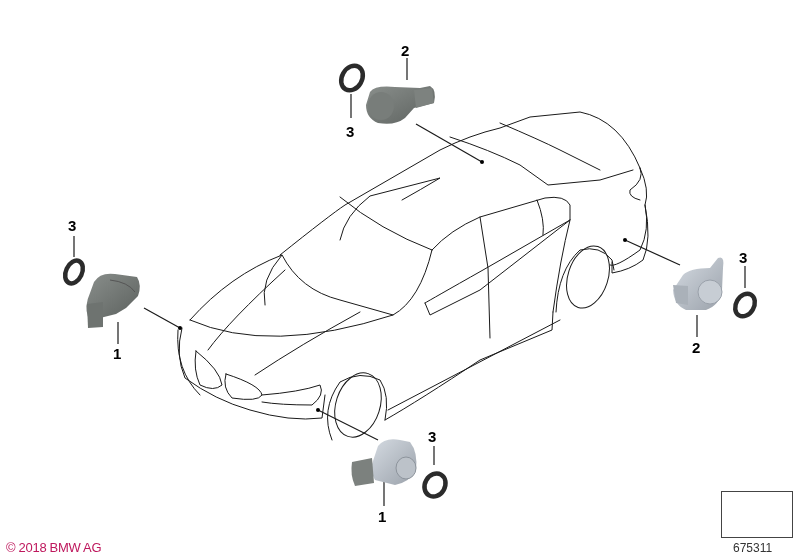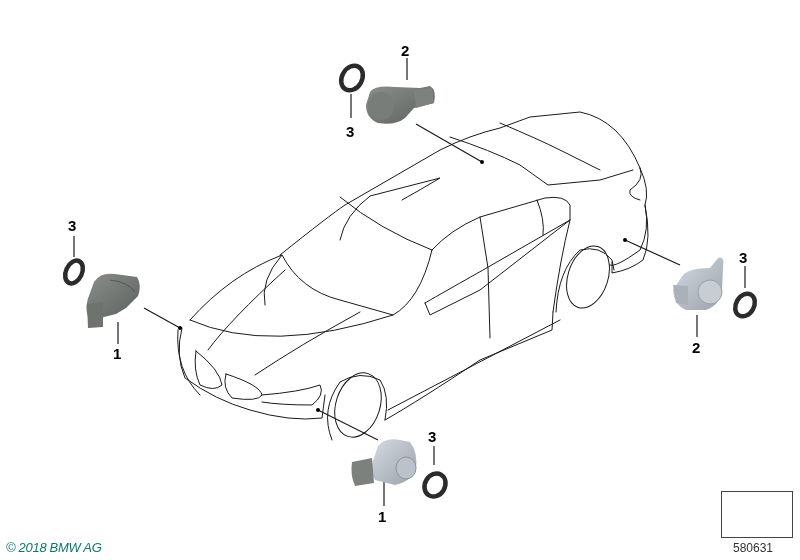--- a/index.html
+++ b/index.html
@@ -1,19 +1,19 @@
 <!DOCTYPE html>
 <html><head>
   <meta charset="utf-8">
   <style>
     html, body { margin: 0; padding: 0; background: #ffffff; }
     body { width: 800px; height: 560px; position: relative; overflow: hidden; font-family: "Liberation Sans", sans-serif; }
     #diagram { position: absolute; left: 0; top: 0; width: 800px; height: 560px; }
     .label { position: absolute; font-family: "Liberation Sans", sans-serif; font-weight: bold; font-size: 15px; color: #000; line-height: 1; }
-    .copyright { position: absolute; left: 6px; top: 540px; font-family: "Liberation Sans", sans-serif; font-size: 13px; color: #0f766e; letter-spacing: -0.3px; font-style: italic; }
+    .copyright { position: absolute; left: 6px; top: 540px; font-family: "Liberation Sans", sans-serif; font-size: 13px; color: #be185d; letter-spacing: -0.3px; }
     .diagram-id { position: absolute; left: 733px; top: 541px; font-family: "Liberation Sans", sans-serif; font-size: 12px; color: #333; }
     .nav-box { position: absolute; left: 721px; top: 491px; width: 70px; height: 45px; border: 1px solid #444; background: #fff; cursor: pointer; }
   </style>
 </head>
 <body>
 
 <svg id="diagram" viewBox="0 0 800 560" xmlns="http://www.w3.org/2000/svg">
   <defs>
     <linearGradient id="gDark" x1="0" y1="0" x2="1" y2="1">
       <stop offset="0" stop-color="#8a8f8c"></stop>
@@ -138,13 +138,13 @@
 <span class="label" style="left:346px; top:124px;">3</span>
 <span class="label" style="left:68px;  top:218px;">3</span>
 <span class="label" style="left:113px; top:346px;">1</span>
 <span class="label" style="left:739px; top:250px;">3</span>
 <span class="label" style="left:692px; top:340px;">2</span>
 <span class="label" style="left:428px; top:429px;">3</span>
 <span class="label" style="left:378px; top:509px;">1</span>
 
 <div class="nav-box"></div>
 <span class="copyright">© 2018 BMW AG</span>
-<span class="diagram-id">580631</span>
+<span class="diagram-id">675311</span>
 
 </body></html>

